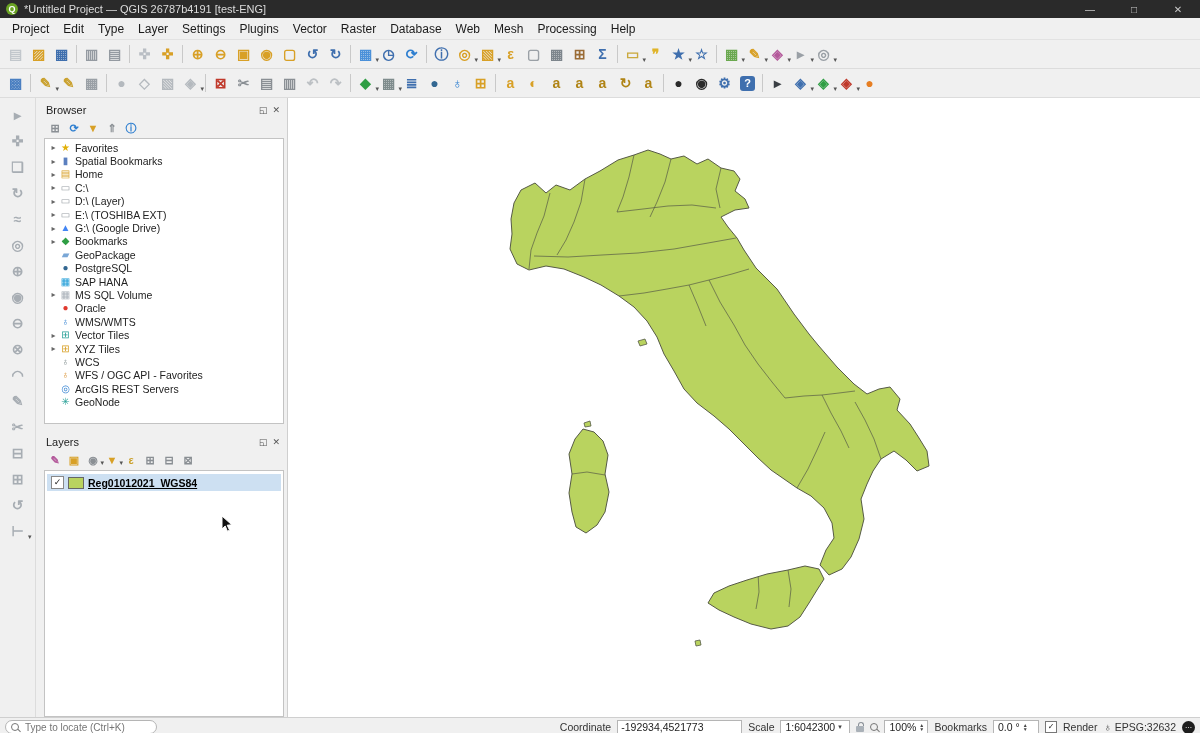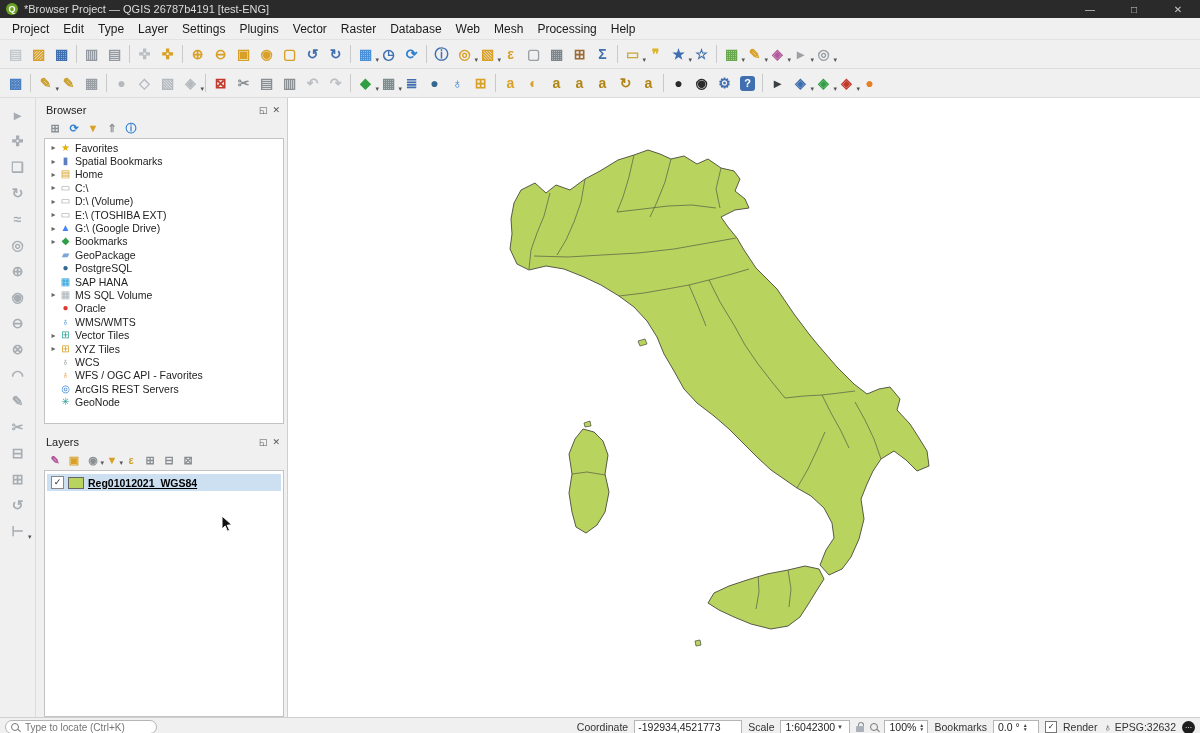--- a/index.html
+++ b/index.html
@@ -81,21 +81,21 @@
   .msgbtn{width:13px;height:13px;border-radius:50%;background:#1e1e1e;color:#fff;font-size:7px;
           display:flex;align-items:center;justify-content:center;letter-spacing:0}
   
   .cursor{position:absolute;z-index:50;pointer-events:none}
 </style>
 </head>
 <body>
 
 <div class="titlebar">
   <span class="app-logo">Q</span>
-  <span>*Browser Project — QGIS 26787b4191 [test-ENG]</span>
+  <span>*Untitled Project — QGIS 26787b4191 [test-ENG]</span>
   <div class="wctrl">
     <span class="wbtn">—</span>
     <span class="wbtn">□</span>
     <span class="wbtn">✕</span>
   </div>
 </div>
 
 <div class="menubar">
     <span class="menu-item">Project</span>
     <span class="menu-item">Edit</span>
@@ -459,21 +459,21 @@
             <span class="tl">Home</span>
           </div>
           <div class="trow">
             <span class="arr">▸</span>
             <span class="ti" style="color: rgb(154, 160, 166);">▭</span>
             <span class="tl">C:\</span>
           </div>
           <div class="trow">
             <span class="arr">▸</span>
             <span class="ti" style="color: rgb(154, 160, 166);">▭</span>
-            <span class="tl">D:\ (Volume)</span>
+            <span class="tl">D:\ (Layer)</span>
           </div>
           <div class="trow">
             <span class="arr">▸</span>
             <span class="ti" style="color: rgb(154, 160, 166);">▭</span>
             <span class="tl">E:\ (TOSHIBA EXT)</span>
           </div>
           <div class="trow">
             <span class="arr">▸</span>
             <span class="ti" style="color: rgb(66, 133, 244);">▲</span>
             <span class="tl">G:\ (Google Drive)</span>
@@ -640,21 +640,21 @@
   </div>
 </div>
 
 <div class="statusbar">
   <div class="locate">
     <span class="mag"></span>
     <input placeholder="Type to locate (Ctrl+K)" style="">
   </div>
   <div class="spacer"></div>
   <span class="slabel">Coordinate</span>
-  <span class="sinput" style="width:108px">-192934,4521773</span>
+  <span class="sinput" style="width:125px">-192934,4521773</span>
   <span class="slabel">Scale</span>
   <span class="scombo" style="width:70px">
     <span>1:6042300</span>
       <span class="cdd">▾</span>
   </span>
   <span class="lock"></span>
   <span class="mag"></span>
   <span class="scombo" style="width:44px">
     <span>100%</span>
     <span class="spins">

